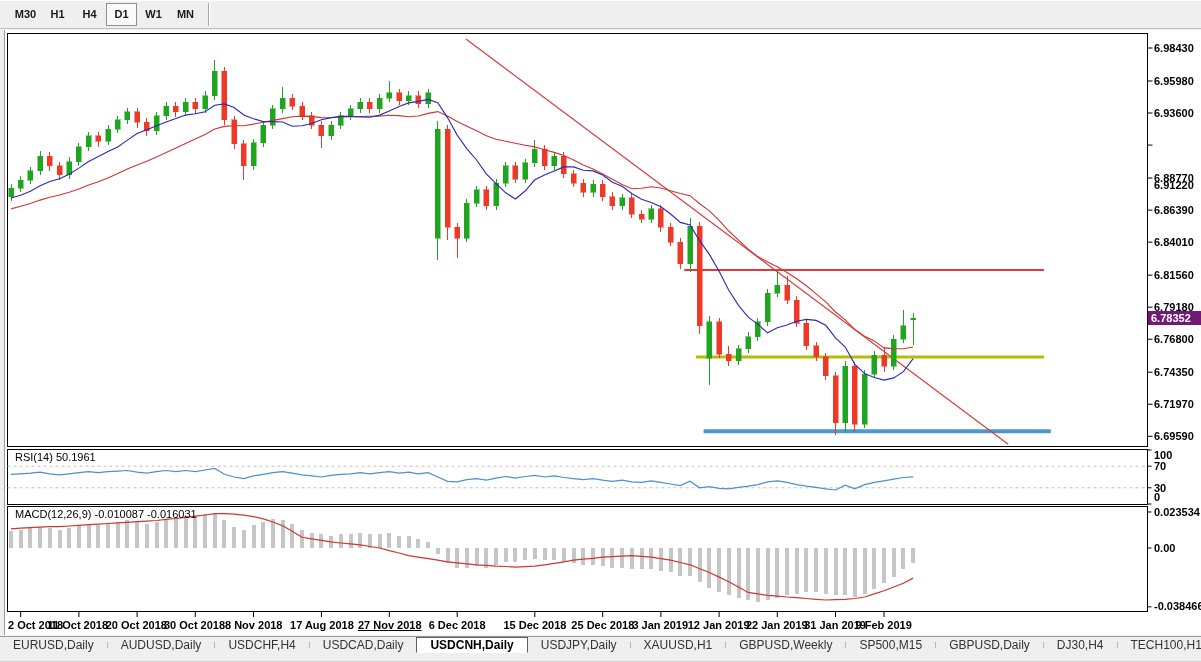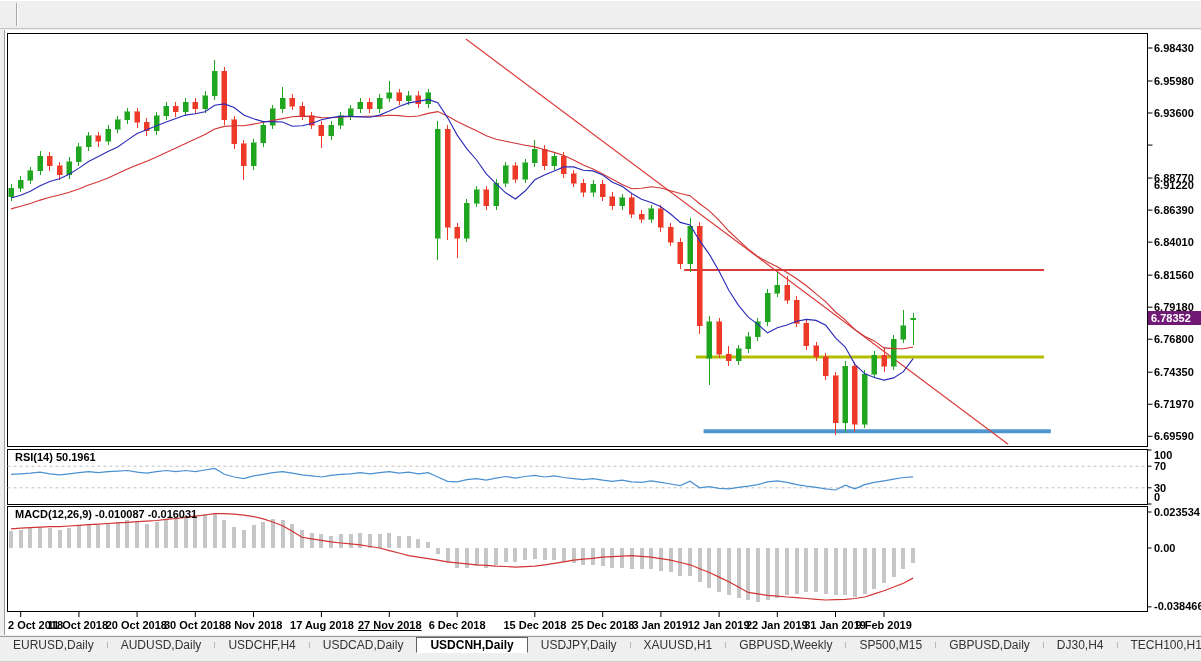--- a/index.html
+++ b/index.html
@@ -27,21 +27,21 @@
     position:absolute;left:4px;top:30px;width:1197px;height:605px;
     background:#ffffff;border-left:1px solid #9a9a9a;box-sizing:border-box;
   }
   #chart-svg{position:absolute;left:0;top:0;}
   #chart-title{
     position:absolute;left:10px;top:6px;font-size:12px;font-weight:bold;color:#000;
     white-space:nowrap;z-index:5;
   }
   #chart-title .tri{font-size:8px;vertical-align:1px;margin-right:5px;}
   .ind-label{
-    position:absolute;font-size:11px;font-weight:bold;color:#000;white-space:nowrap;z-index:5;
+    position:absolute;font-size:11px;font-weight:normal;color:#000;white-space:nowrap;z-index:5;
   }
   .axis-label{
     position:absolute;font-size:11px;font-weight:bold;color:#000;white-space:nowrap;z-index:4;
   }
   .date-label{transform:none;}
   #price-tag{
     position:absolute;background:#701a75;color:#fff;font-size:11px;font-weight:bold;
     padding:0 3px;height:14px;line-height:14px;z-index:6;
   }
   
@@ -56,20 +56,28 @@
   .tab.active{
     background:#ffffff;border:1px solid #5f5f5f;border-bottom:1px solid #ffffff;
     margin-top:0;color:#000;font-weight:bold;
   }
   .tab-sep{width:1px;background:#b7b7b7;margin:5px 0;}
 </style>
 </head>
 <body>
 
 <div id="toolbar">
+  <div id="tf-box" style="display: flex;">
+      <div class="tf-btn">M30</div>
+      <div class="tf-btn">H1</div>
+      <div class="tf-btn">H4</div>
+      <div class="tf-btn active">D1</div>
+      <div class="tf-btn">W1</div>
+      <div class="tf-btn">MN</div>
+    </div>
   <div class="tb-sep"></div>
 </div>
 
 <div id="chartArea">
   <svg id="chart-svg" width="1197" height="605" viewBox="0 0 1197 605">
       <rect x="2.5" y="3.5" width="1140" height="413" fill="#ffffff" stroke="#000000" stroke-width="1"></rect>
       <rect x="2.5" y="419.5" width="1140" height="55" fill="#ffffff" stroke="#000000" stroke-width="1"></rect>
       <rect x="2.5" y="476.5" width="1140" height="105" fill="#ffffff" stroke="#000000" stroke-width="1"></rect>
       <line x1="679.18" x2="1039.05" y1="239.8857142857148" y2="239.8857142857148" stroke="#dc3b3b" stroke-width="2"></line>
       <line x1="690.8199999999999" x2="1039.05" y1="326.9973994452145" y2="326.9973994452145" stroke="#b5bd00" stroke-width="3"></line>

